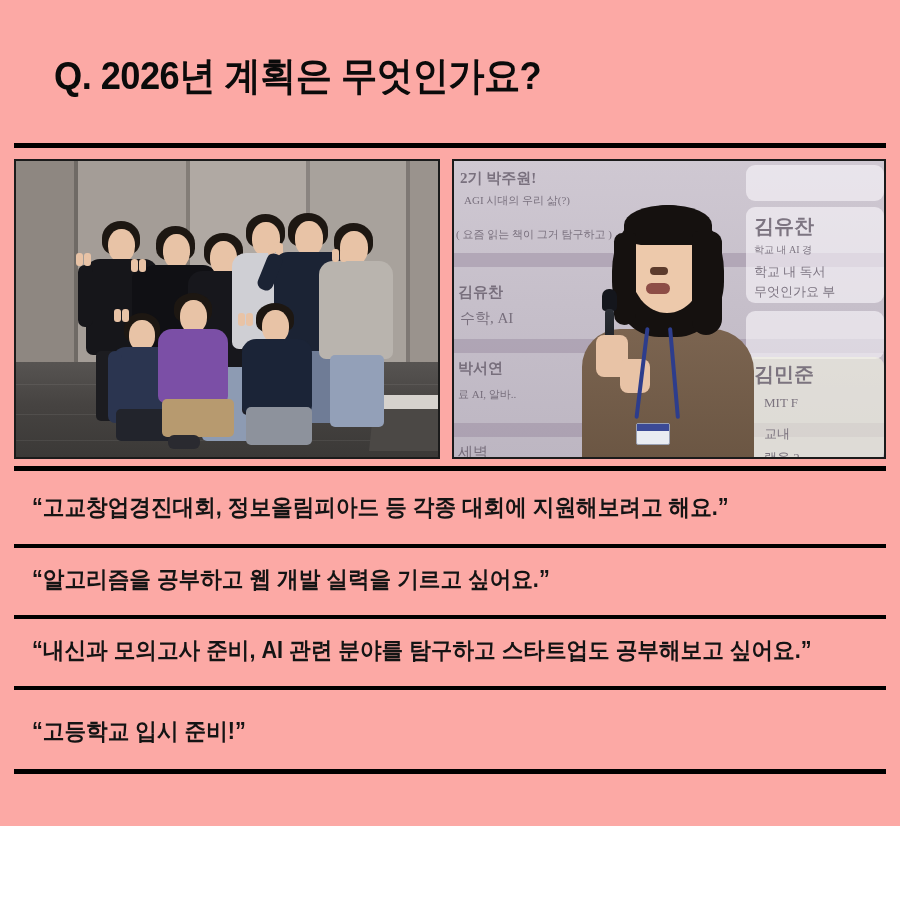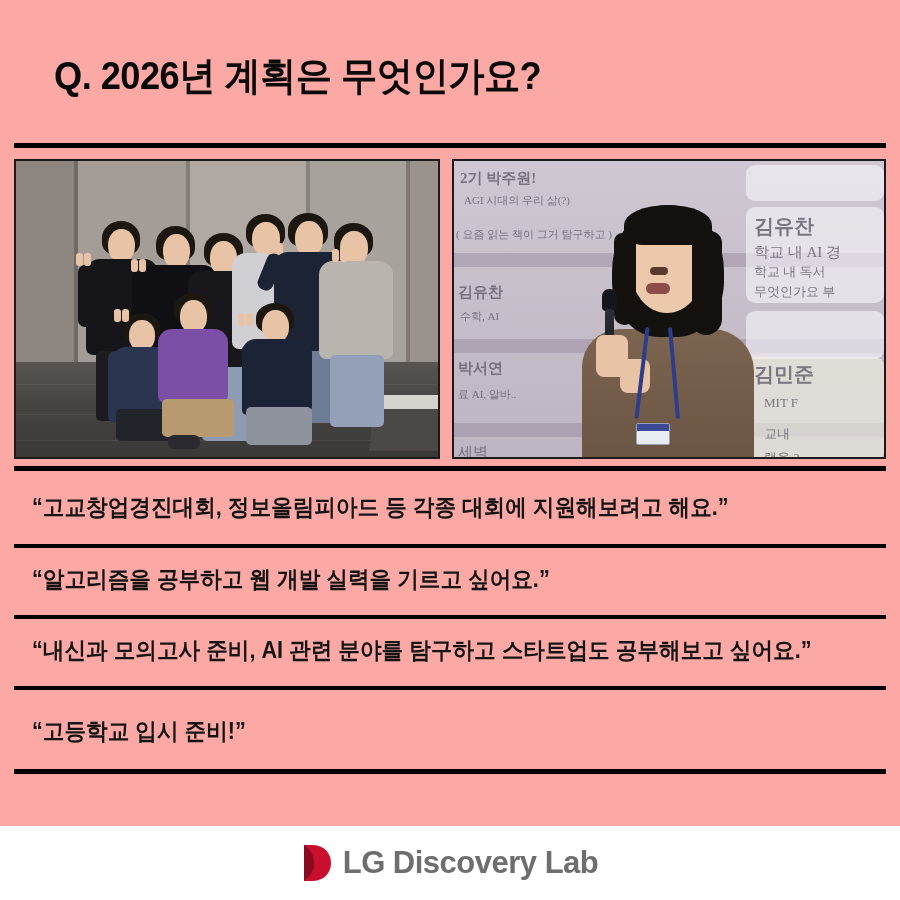--- a/index.html
+++ b/index.html
@@ -332,27 +332,27 @@
 
       <div class="slide-card" style="left:292px;top:4px;width:138px;height:36px;"></div>
       <div class="slide-card" style="left:292px;top:46px;width:138px;height:96px;"></div>
       <div class="slide-card" style="left:292px;top:150px;width:138px;height:48px;"></div>
       <div class="slide-card" style="left:292px;top:196px;width:138px;height:104px;background:rgba(244,244,226,.6);"></div>
 
       <div class="slide-text" style="left:6px;top:8px;font-size:15px;font-weight:700;">2기 박주원!</div>
       <div class="slide-text" style="left:10px;top:32px;font-size:11px;">AGI 시대의 우리 삶(?)</div>
       <div class="slide-text" style="left:2px;top:66px;font-size:11px;">( 요즘 읽는 책이 그거 탐구하고 )</div>
       <div class="slide-text" style="left:4px;top:122px;font-size:15px;font-weight:700;">김유찬</div>
-      <div class="slide-text" style="left:6px;top:148px;font-size:11px;">수학, AI</div>
+      <div class="slide-text" style="left:6px;top:148px;font-size:15px;">수학, AI</div>
       <div class="slide-text" style="left:4px;top:198px;font-size:15px;font-weight:700;">박서연</div>
       <div class="slide-text" style="left:4px;top:226px;font-size:11px;">료 AI, 알바..</div>
       <div class="slide-text" style="left:4px;top:282px;font-size:15px;">세벽</div>
 
       <div class="slide-text" style="left:300px;top:52px;font-size:20px;font-weight:700;">김유찬</div>
-      <div class="slide-text" style="left:300px;top:82px;font-size:15px;">학교 내 AI 경</div>
+      <div class="slide-text" style="left:300px;top:82px;font-size:10px;">학교 내 AI 경</div>
       <div class="slide-text" style="left:300px;top:102px;font-size:13px;">학교 내 독서</div>
       <div class="slide-text" style="left:300px;top:122px;font-size:13px;">무엇인가요 부</div>
       <div class="slide-text" style="left:300px;top:200px;font-size:20px;font-weight:700;">김민준</div>
       <div class="slide-text" style="left:310px;top:234px;font-size:13px;">MIT F</div>
       <div class="slide-text" style="left:310px;top:264px;font-size:13px;">교내 </div>
       <div class="slide-text" style="left:310px;top:288px;font-size:13px;">램을 2</div>
 
       <div class="spk-body" style="left:128px;top:168px;width:172px;height:132px;"></div>
       <div class="spk-hair-back" style="left:158px;top:44px;width:112px;height:132px;"></div>
       <div class="spk-face" style="left:176px;top:60px;width:74px;height:92px;"></div>
@@ -382,23 +382,14 @@
 
   <div class="quote q2">“알고리즘을 공부하고 웹 개발 실력을 기르고 싶어요.”</div>
   <div class="rule rule-q2"></div>
 
   <div class="quote q3">“내신과 모의고사 준비, AI 관련 분야를 탐구하고 스타트업도 공부해보고 싶어요.”</div>
   <div class="rule rule-q3"></div>
 
   <div class="quote q4">“고등학교 입시 준비!”</div>
   <div class="rule rule-q4"></div>
 
-  <div class="footer">
-    <div class="brand">
-      <svg class="brand-mark" width="30" height="40" viewBox="0 0 30 40">
-        <path d="M2 2 L2 38 L10 38 C22 38 29 30 29 20 C29 10 22 2 10 2 Z" fill="#c8102e"></path>
-        <path d="M2 2 L2 38 C10 32 12 26 12 20 C12 14 10 8 2 2 Z" fill="#8c0a20"></path>
-      </svg>
-      <span class="brand-text">LG Discovery Lab</span>
-    </div>
-  </div>
 
 </div>
 
 </body></html>

